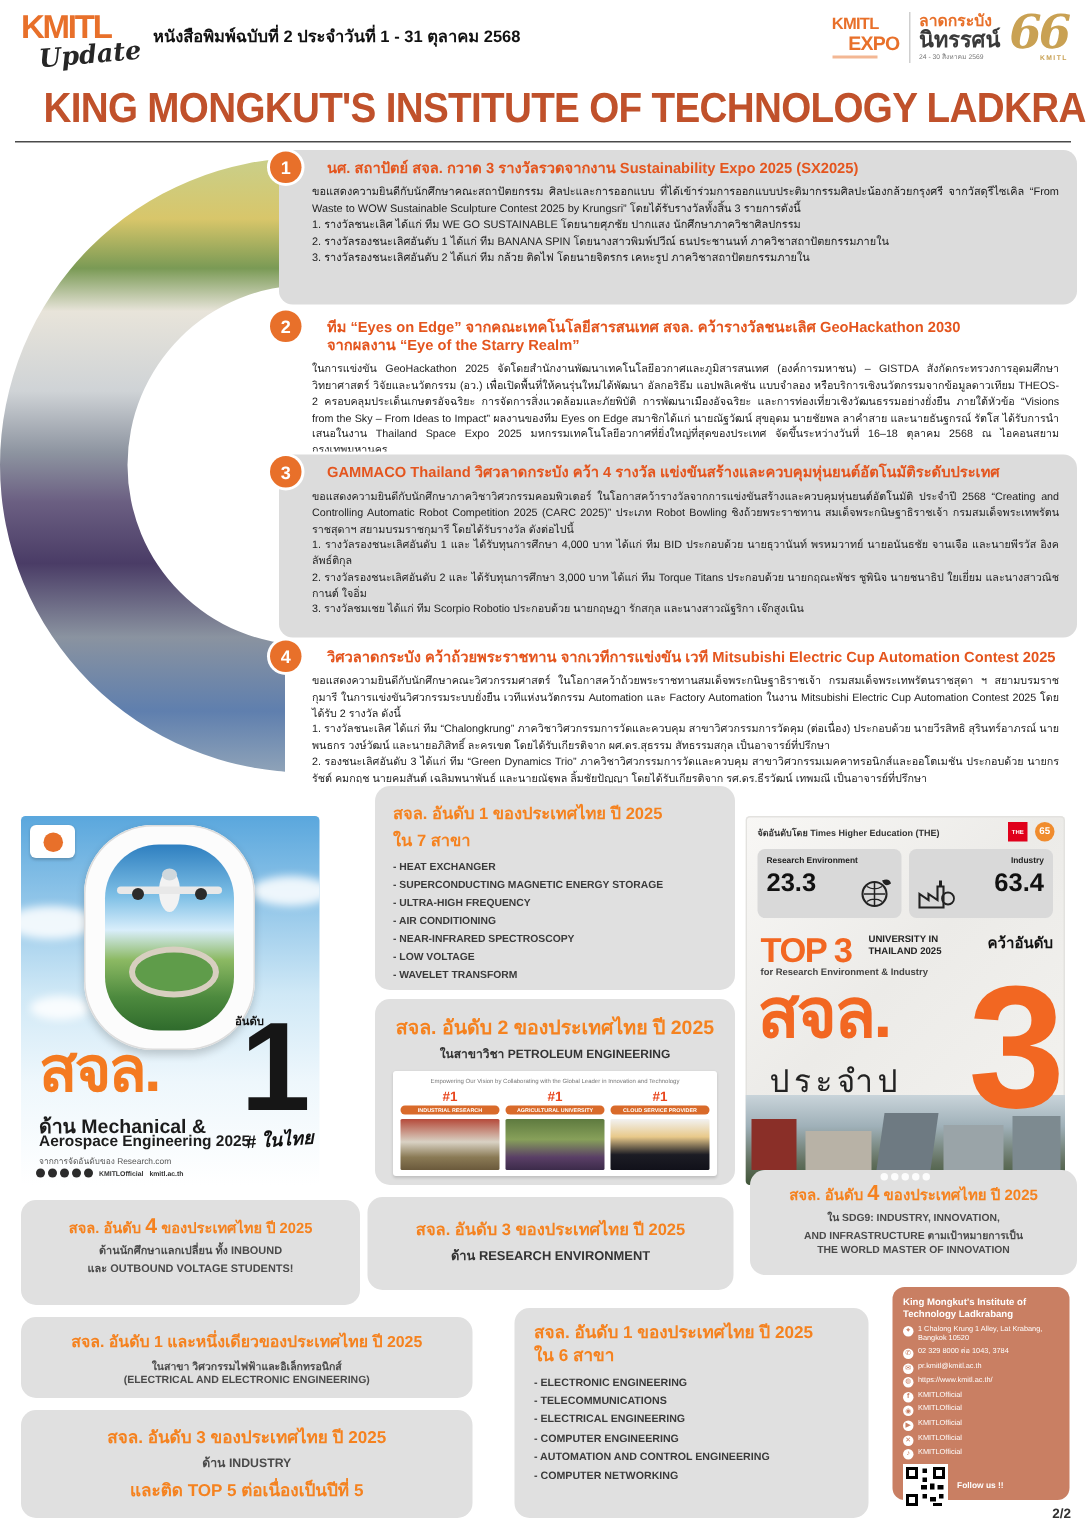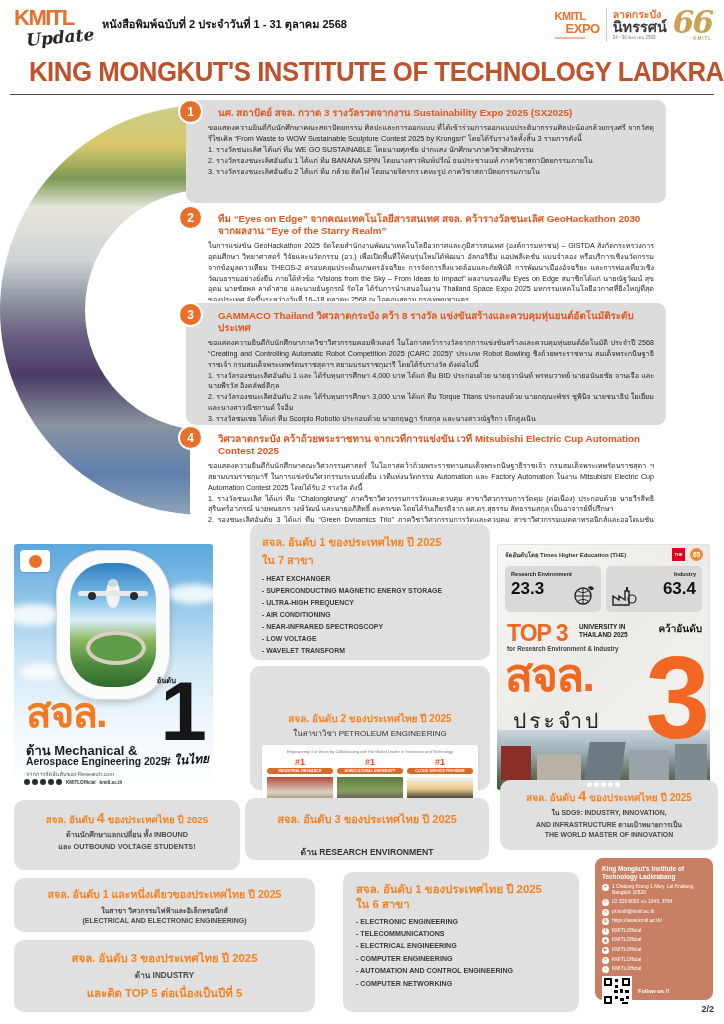--- a/index.html
+++ b/index.html
@@ -30,21 +30,21 @@
     font-size:31px;color:#c9a153;letter-spacing:-2px;}
   .anniv-lab{font-size:4.5px;color:#c9a153;font-weight:700;letter-spacing:1px;}
   .main-title{left:0;top:56px;width:724px;text-align:center;color:#c0512b;font-weight:800;
     font-size:28px;letter-spacing:-.5px;white-space:nowrap;transform:scaleX(.92);transform-origin:center;}
   .rule{left:10px;top:94px;width:704px;border-top:1.6px solid #4a4a4a;}
 
   
   .collage{left:0;top:98px;}
 
   
-  .news-box{left:186px;width:480px;border-radius:9px;padding:7px 12px 6px 22px;box-sizing:border-box;overflow:hidden;}
+  .news-box{left:186px;width:532px;border-radius:9px;padding:7px 12px 6px 22px;box-sizing:border-box;overflow:hidden;}
   .news-gray{background:#dcdcdc;}
   .news-title{color:#e4551e;font-weight:800;font-size:9.8px;line-height:1.25;white-space:pre-line;margin-left:10px;}
   .news-body{color:#222;font-size:7.15px;line-height:1.5;margin-top:4px;white-space:pre-line;text-align:justify;}
   .num-circle{width:21px;height:21px;border-radius:50%;background:#e8702a;color:#fff;font-weight:800;
     font-size:12px;display:flex;align-items:center;justify-content:center;box-shadow:0 0 0 2px #fff;}
 
   
   .gbox{background:#e0e0e0;border-radius:10px;box-sizing:border-box;}
   .gbox-c{text-align:center;}
   .otitle{color:#f5821f;font-weight:800;}
@@ -98,36 +98,36 @@
   .the-campus{left:0;right:0;bottom:0;height:60px;overflow:hidden;
     background:linear-gradient(180deg,#c9d4da 0%,#9fb0b8 35%,#62705e 75%,#3f5538 100%);}
   .bld{position:absolute;bottom:10px;}
   .the-social{bottom:3px;width:100%;display:flex;justify-content:center;gap:2px;z-index:4;}
   .dot-w{width:5px;height:5px;border-radius:50%;background:rgba(255,255,255,.9);}
 
   
   .boxA{left:250px;top:524px;width:240px;height:136px;padding:9px 12px;}
   .boxA .otitle{font-size:11px;}
   .boxB{left:250px;top:666px;width:240px;height:124px;padding:8px 10px;text-align:center;}
-  .boxB .otitle{font-size:10px;margin-top:37px;}
-  .boxB .sub{font-size:8px;font-weight:400;color:#333;margin-top:1px;}
+  .boxB .otitle{font-size:13px;}
+  .boxB .sub{font-size:8px;font-weight:700;color:#333;margin-top:1px;}
   .strip{width:206px;margin:5px auto 0;background:#fff;border-radius:2px;padding:4px 5px;box-shadow:0 1px 2px rgba(0,0,0,.15);}
   .strip-cap{font-size:4px;color:#777;line-height:1.3;}
   .strip-cols{display:flex;gap:4px;margin-top:3px;}
   .scol{flex:1;}
   .scol-rank{color:#e8471f;font-weight:900;font-size:9px;}
   .scol-pill{background:#d96a2a;color:#fff;font-size:3.6px;font-weight:800;border-radius:5px;
     padding:1px 2px;margin-top:1px;white-space:nowrap;overflow:hidden;}
   .scol-photo{height:34px;margin-top:3px;border-radius:1px;}
   .ph1{background:linear-gradient(180deg,#b54a3a 0%,#d9d2c4 45%,#8a7a55 75%,#6b5a3c 100%);}
   .ph2{background:linear-gradient(180deg,#5e7a3f 0%,#87a05a 40%,#5a3f66 75%,#3c2b4a 100%);}
   .ph3{background:linear-gradient(180deg,#f2f2f2 0%,#e8c98a 35%,#1c1c24 70%,#11111a 100%);}
   .boxC{left:245px;top:798px;width:244px;height:62px;padding:12px 10px;}
   .boxC .otitle{font-size:11px;}
-  .boxC .sub{font-size:8.6px;font-weight:800;color:#333;margin-top:17px;}
+  .boxC .sub{font-size:8.6px;font-weight:800;color:#333;margin-top:2px;}
   .boxD{left:343px;top:872px;width:236px;height:140px;padding:10px 13px;}
   .boxD .otitle{font-size:11.4px;line-height:1.3;}
 
   
   .box1{left:14px;top:800px;width:226px;height:70px;padding:10px 8px;}
   .box1 .otitle{font-size:9.8px;}
   .box1 .dline{font-size:7.3px;margin-top:2px;}
   .box2{left:14px;top:878px;width:301px;height:54px;padding:8px 8px;}
   .box2 .otitle{font-size:10.6px;}
   .box2 .dline{font-size:7px;margin-top:2px;}
@@ -209,21 +209,21 @@
 1. รางวัลชนะเลิศ ได้แก่ ทีม WE GO SUSTAINABLE โดยนายศุภชัย ปากแสง นักศึกษาภาควิชาศิลปกรรม
 2. รางวัลรองชนะเลิศอันดับ 1 ได้แก่ ทีม BANANA SPIN โดยนางสาวพิมพ์ปวีณ์ ธนประชานนท์ ภาควิชาสถาปัตยกรรมภายใน
 3. รางวัลรองชนะเลิศอันดับ 2 ได้แก่ ทีม กล้วย ติดไฟ โดยนายจิตรกร เคหะรูป ภาควิชาสถาปัตยกรรมภายใน</div>
   </div>
   <div class="abs news-box" style="top:206px;height:95px;">
     <div class="news-title">ทีม “Eyes on Edge” จากคณะเทคโนโลยีสารสนเทศ สจล. คว้ารางวัลชนะเลิศ GeoHackathon 2030
 จากผลงาน “Eye of the Starry Realm”</div>
     <div class="news-body">ในการแข่งขัน GeoHackathon 2025 จัดโดยสำนักงานพัฒนาเทคโนโลยีอวกาศและภูมิสารสนเทศ (องค์การมหาชน) – GISTDA สังกัดกระทรวงการอุดมศึกษา วิทยาศาสตร์ วิจัยและนวัตกรรม (อว.) เพื่อเปิดพื้นที่ให้คนรุ่นใหม่ได้พัฒนา อัลกอริธึม แอปพลิเคชัน แบบจำลอง หรือบริการเชิงนวัตกรรมจากข้อมูลดาวเทียม THEOS-2 ครอบคลุมประเด็นเกษตรอัจฉริยะ การจัดการสิ่งแวดล้อมและภัยพิบัติ การพัฒนาเมืองอัจฉริยะ และการท่องเที่ยวเชิงวัฒนธรรมอย่างยั่งยืน ภายใต้หัวข้อ “Visions from the Sky – From Ideas to Impact” ผลงานของทีม Eyes on Edge สมาชิกได้แก่ นายณัฐวัฒน์ สุขอุดม นายชัยพล ลาคำสาย และนายธันฐกรณ์ รัตโส ได้รับการนำเสนอในงาน Thailand Space Expo 2025 มหกรรมเทคโนโลยีอวกาศที่ยิ่งใหญ่ที่สุดของประเทศ จัดขึ้นระหว่างวันที่ 16–18 ตุลาคม 2568 ณ ไอคอนสยาม กรุงเทพมหานคร</div>
   </div>
   <div class="abs news-box news-gray" style="top:303px;height:122px;">
-    <div class="news-title">GAMMACO Thailand วิศวลาดกระบัง คว้า 8 รางวัล แข่งขันสร้างและควบคุมหุ่นยนต์อัตโนมัติระดับประเทศ</div>
+    <div class="news-title">GAMMACO Thailand วิศวลาดกระบัง คว้า 4 รางวัล แข่งขันสร้างและควบคุมหุ่นยนต์อัตโนมัติระดับประเทศ</div>
     <div class="news-body">ขอแสดงความยินดีกับนักศึกษาภาควิชาวิศวกรรมคอมพิวเตอร์ ในโอกาสคว้ารางวัลจากการแข่งขันสร้างและควบคุมหุ่นยนต์อัตโนมัติ ประจำปี 2568 “Creating and Controlling Automatic Robot Competition 2025 (CARC 2025)” ประเภท Robot Bowling ชิงถ้วยพระราชทาน สมเด็จพระกนิษฐาธิราชเจ้า กรมสมเด็จพระเทพรัตนราชสุดาฯ สยามบรมราชกุมารี โดยได้รับรางวัล ดังต่อไปนี้
 1. รางวัลรองชนะเลิศอันดับ 1 และ ได้รับทุนการศึกษา 4,000 บาท ได้แก่ ทีม BID ประกอบด้วย นายธุวานันท์ พรหมวาทย์ นายอนันธชัย จานเจือ และนายพีรวัส อิงคลัพธ์ติกุล
 2. รางวัลรองชนะเลิศอันดับ 2 และ ได้รับทุนการศึกษา 3,000 บาท ได้แก่ ทีม Torque Titans ประกอบด้วย นายกฤณะพัชร ชูพินิจ นายชนาธิป ใยเยี่ยม และนางสาวณิชกานต์ ใจอิ่ม
 3. รางวัลชมเชย ได้แก่ ทีม Scorpio Robotio ประกอบด้วย นายกฤษฎา รักสกุล และนางสาวณัฐริกา เจ๊กสูงเนิน</div>
   </div>
   <div class="abs news-box" style="top:426px;height:96px;">
     <div class="news-title">วิศวลาดกระบัง คว้าถ้วยพระราชทาน จากเวทีการแข่งขัน เวที Mitsubishi Electric Cup Automation Contest 2025</div>
     <div class="news-body">ขอแสดงความยินดีกับนักศึกษาคณะวิศวกรรมศาสตร์ ในโอกาสคว้าถ้วยพระราชทานสมเด็จพระกนิษฐาธิราชเจ้า กรมสมเด็จพระเทพรัตนราชสุดา ฯ สยามบรมราชกุมารี ในการแข่งขันวิศวกรรมระบบยั่งยืน เวทีแห่งนวัตกรรม Automation และ Factory Automation ในงาน Mitsubishi Electric Cup Automation Contest 2025 โดยได้รับ 2 รางวัล ดังนี้
 1. รางวัลชนะเลิศ ได้แก่ ทีม “Chalongkrung” ภาควิชาวิศวกรรมการวัดและควบคุม สาขาวิศวกรรมการวัดคุม (ต่อเนื่อง) ประกอบด้วย นายวีรสิทธิ สุรินทร์อาภรณ์ นายพนธกร วงษ์วัฒน์ และนายอภิสิทธิ์ ละครเขต โดยได้รับเกียรติจาก ผศ.ดร.สุธรรม สัทธรรมสกุล เป็นอาจารย์ที่ปรึกษา
 2. รองชนะเลิศอันดับ 3 ได้แก่ ทีม “Green Dynamics Trio” ภาควิชาวิศวกรรมการวัดและควบคุม สาขาวิศวกรรมเมคคาทรอนิกส์และออโตเมชัน ประกอบด้วย นายกรรัชต์ คมกฤช นายคมสันต์ เฉลิมพนาพันธ์ และนายณัฐพล ลิ้มชัยปัญญา โดยได้รับเกียรติจาก รศ.ดร.ธีรวัฒน์ เทพมณี เป็นอาจารย์ที่ปรึกษา</div>

